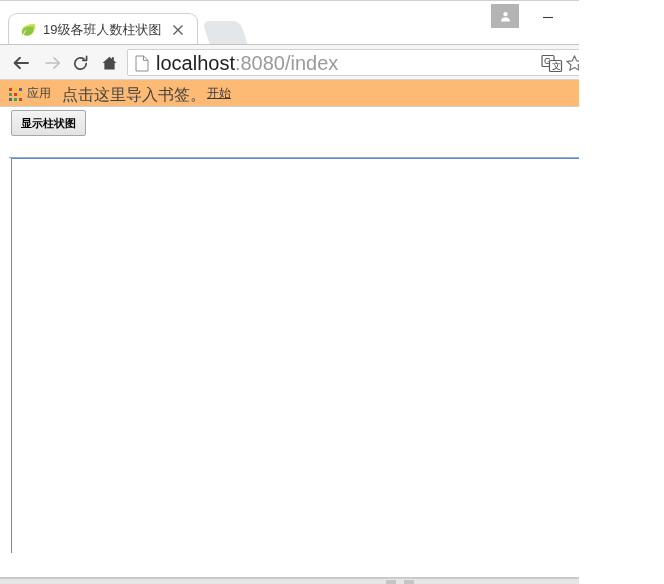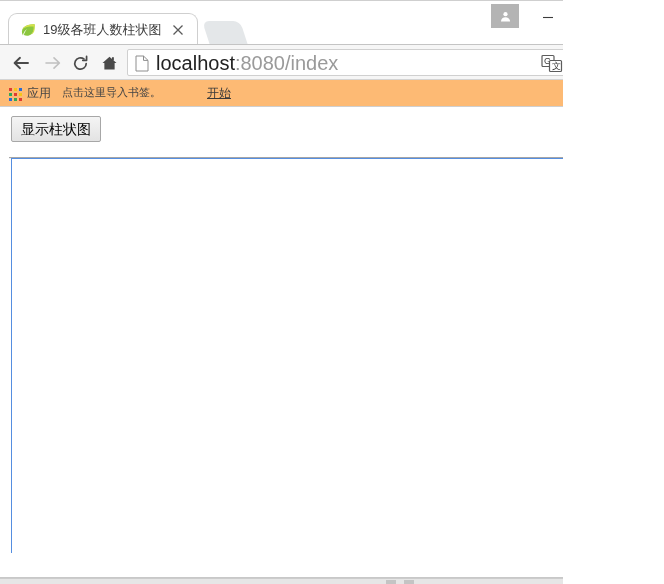--- a/index.html
+++ b/index.html
@@ -14,20 +14,21 @@
     font-family: "Liberation Sans", "DejaVu Sans", sans-serif;
     -webkit-font-smoothing: antialiased;
   }
 
   #screen {
     position: relative;
     width: 563px;
     height: 584px;
     background: #ffffff;
     overflow: hidden;
+    padding-left: 16px;
   }
 
   
   .bg-app {
     position: absolute;
     left: 652px;
     top: 0;
     width: 12px;
     height: 584px;
     background: #f7f7f7;
@@ -198,48 +199,49 @@
     box-sizing: border-box;
   }
   .bm-apps {
     position: absolute; left: 9px; top: 5px;
     display: flex; align-items: center; gap: 5px;
   }
   .apps-grid { width: 13px; height: 13px; }
   .bm-label { font-size: 12px; color: #444444; }
   .bm-text {
     position: absolute; left: 62px; top: 5px;
-    font-size: 11px; color: #444444;
+    font-size: 16px; color: #444444;
   }
   .bm-link {
     position: absolute; left: 183px; top: 5px;
     font-size: 12px; color: #3a3a3a;
     text-decoration: underline;
     margin-left: 24px;
   }
 
   
   .viewport {
     position: relative;
     height: 470px;
     background: #ffffff;
     overflow: hidden;
   }
   .show-chart-btn {
     position: absolute;
-    left: 11px; top: 9px;
+    left: 11px; top: 3px;
     padding: 3px 9px;
     font-family: "Liberation Sans", "DejaVu Sans", sans-serif;
-    font-size: 14px;
+    font-size: 11px;
     line-height: 18px;
     color: #000000;
     background: linear-gradient(#f4f4f4,#e3e3e3);
     border: 1px solid #a7a7a7;
     border-radius: 2px;
     box-sizing: border-box;
+    font-weight: bold;
   }
   .page-hr {
     position: absolute;
     left: 9px; top: 42px;
     width: 629px; height: 0;
     border: 0;
     border-top: 1px solid #a6a6a6;
     border-bottom: 1px solid #efefef;
   }
   .chart-box {

